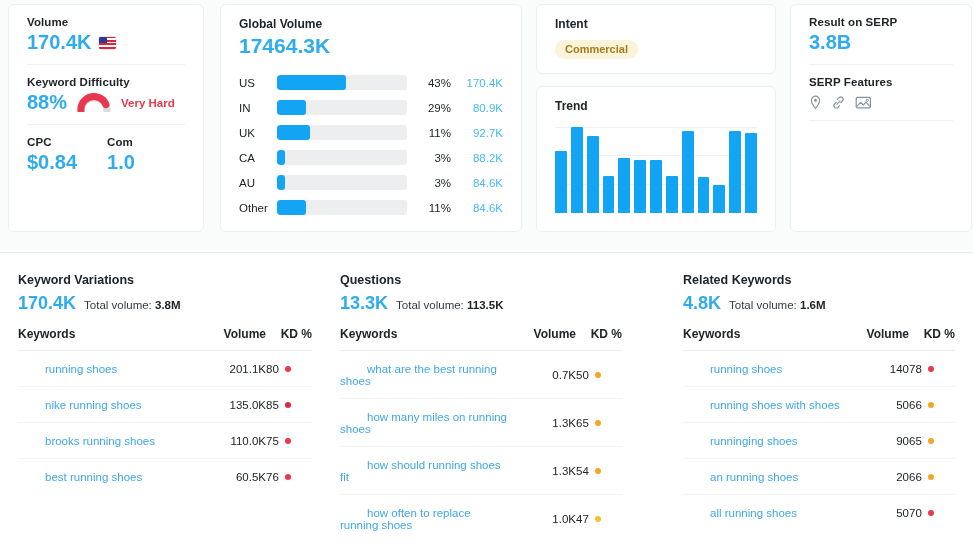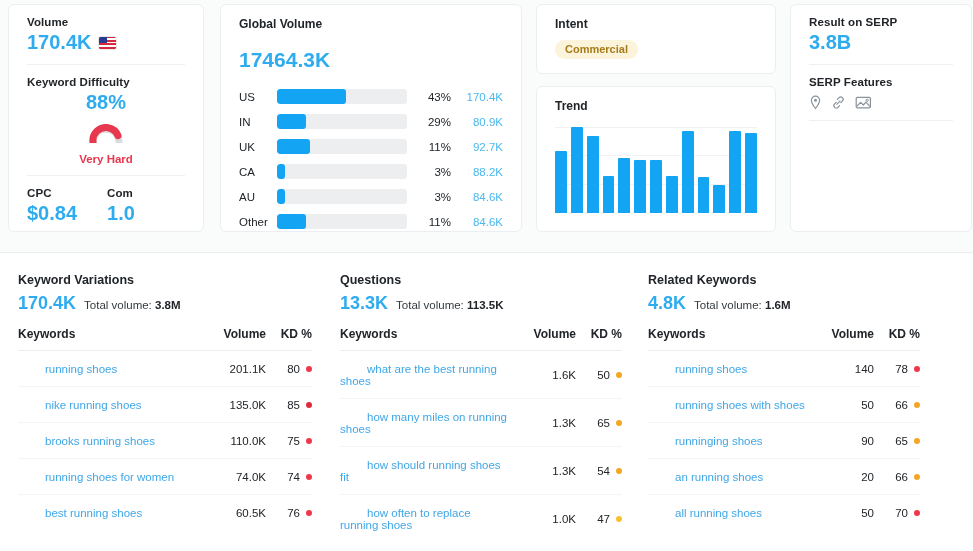--- a/index.html
+++ b/index.html
@@ -40,30 +40,30 @@
     width: 17px; height: 12px; border-radius: 1.5px; position: relative; overflow: hidden;
     background: #ffffff; box-shadow: 0 0 0 .5px rgba(0,0,0,.18);
     flex: 0 0 auto;
   }
   .flag-icon i {
     position: absolute; left: 0; right: 0; height: 1.72px; background: #d7263d; display: block;
   }
   .flag-canton {
     position: absolute; left: 0; top: 0; width: 8px; height: 6.6px; background: #2a3b8f;
   }
-  .kd-row { display: flex; align-items: center; gap: 10px; margin-top: 3px; flex-direction: column; }
+  .kd-row { display: flex; align-items: center; gap: 10px; margin-top: 3px; }
   .kd-pct { font-size: 20px; font-weight: bold; color: #2eacef; line-height: 1.15; }
   .kd-gauge { width: 34px; height: 19px; flex: 0 0 auto; }
   .kd-word { font-size: 11.5px; font-weight: bold; color: #e8384f; }
   .two-col { display: flex; gap: 30px; }
 
   
   #card-gv { left: 220px; top: 4px; width: 302px; height: 228px; }
   .gv-title { font-size: 12px; font-weight: bold; color: #212529; }
-  .gv-total { font-size: 21px; font-weight: bold; color: #2eacef; margin-top: 16px; line-height: 1.2; }
+  .gv-total { font-size: 21px; font-weight: bold; color: #2eacef; margin-top: 2px; line-height: 1.2; }
   .gv-list { margin-top: 12px; }
   .gv-row { display: flex; align-items: center; height: 25px; }
   .gv-cc { width: 38px; font-size: 11.5px; color: #212529; flex: 0 0 auto; }
   .gv-track {
     flex: 1 1 auto; height: 15px; background: #eceef0; border-radius: 3px;
     position: relative; overflow: hidden; max-width: 140px;
   }
   .gv-fill { position: absolute; left: 0; top: 0; bottom: 0; background: #13a4f4; border-radius: 3px; }
   .gv-pct { width: 44px; text-align: right; font-size: 11.5px; color: #212529; flex: 0 0 auto; }
   .gv-vol { width: 52px; text-align: right; font-size: 11.5px; color: #48b9f0; flex: 0 0 auto; }
@@ -101,21 +101,21 @@
   }
 
   
   .bottom {
     position: absolute; left: 0; top: 253px; width: 973px; height: 298px;
     background: #ffffff;
   }
   .tbl { position: absolute; top: 20px; }
   #tbl-variations { left: 18px; width: 294px; }
   #tbl-questions  { left: 340px; width: 282px; }
-  #tbl-related    { left: 648px; width: 272px; }
+  #tbl-related    { left: 683px; width: 272px; }
 
   .tbl-title { font-size: 12.5px; font-weight: bold; color: #212529; }
   .tbl-summary { display: flex; align-items: baseline; gap: 8px; margin-top: 6px; }
   .tbl-count { font-size: 18px; font-weight: bold; color: #2eacef; line-height: 1.2; }
   .tbl-total { font-size: 11.5px; color: #333b40; }
   .tbl-total b { font-weight: bold; color: #212529; }
 
   table { width: 100%; border-collapse: collapse; margin-top: 12px; table-layout: fixed; }
   thead th {
     font-size: 12px; font-weight: bold; color: #212529; text-align: left;
@@ -124,21 +124,21 @@
   th.col-vol, th.col-kd { text-align: right; }
   th.col-vol { width: 64px; }
   th.col-kd  { width: 46px; }
   tbody td {
     font-size: 11.5px; padding: 12px 0 11px 0; border-bottom: 1px solid #f2f4f5;
     color: #212529; vertical-align: middle;
   }
   tbody tr:last-child td { border-bottom: none; }
   td.col-kw a { color: #3fa7e8; text-decoration: none; padding-left: 27px; }
   td.col-vol { text-align: right; color: #212529; white-space: nowrap; }
-  td.col-kd  { text-align: right; white-space: nowrap; }
+  td.col-kd  { text-align: left; white-space: nowrap; }
   .kd-dot {
     display: inline-block; width: 6px; height: 6px; border-radius: 50%;
     margin-left: 6px; vertical-align: middle; position: relative; top: -1px;
   }
 </style>
 </head>
 <body>
 
 <div class="page">
 
@@ -334,25 +334,20 @@
               <td class="col-kw"><a href="#">nike running shoes</a></td>
               <td class="col-vol">135.0K</td>
               <td class="col-kd"><span>85</span><span class="kd-dot" style="background: rgb(224, 42, 60);"></span></td>
             </tr>
             <tr>
               <td class="col-kw"><a href="#">brooks running shoes</a></td>
               <td class="col-vol">110.0K</td>
               <td class="col-kd"><span>75</span><span class="kd-dot" style="background: rgb(240, 55, 74);"></span></td>
             </tr>
             <tr>
-              <td class="col-kw"><a href="#">running shoes for women</a></td>
-              <td class="col-vol">74.0K</td>
-              <td class="col-kd"><span>74</span><span class="kd-dot" style="background: rgb(240, 55, 74);"></span></td>
-            </tr>
-            <tr>
               <td class="col-kw"><a href="#">best running shoes</a></td>
               <td class="col-vol">60.5K</td>
               <td class="col-kd"><span>76</span><span class="kd-dot" style="background: rgb(240, 55, 74);"></span></td>
             </tr>
           </tbody>
       </table>
     </div>
 
     <div class="tbl" id="tbl-questions">
       <div class="tbl-title">Questions</div>
@@ -367,21 +362,21 @@
         <thead>
             <tr>
           <th class="col-kw">Keywords</th>
           <th class="col-vol">Volume</th>
           <th class="col-kd">KD %</th>
         </tr>
           </thead>
         <tbody id="tbody-questions">
             <tr>
               <td class="col-kw"><a href="#">what are the best running shoes</a></td>
-              <td class="col-vol">1.6K</td>
+              <td class="col-vol">0.7K</td>
               <td class="col-kd"><span>50</span><span class="kd-dot" style="background: rgb(245, 166, 35);"></span></td>
             </tr>
             <tr>
               <td class="col-kw"><a href="#">how many miles on running shoes</a></td>
               <td class="col-vol">1.3K</td>
               <td class="col-kd"><span>65</span><span class="kd-dot" style="background: rgb(245, 166, 35);"></span></td>
             </tr>
             <tr>
               <td class="col-kw"><a href="#">how should running shoes fit</a></td>
               <td class="col-vol">1.3K</td>

